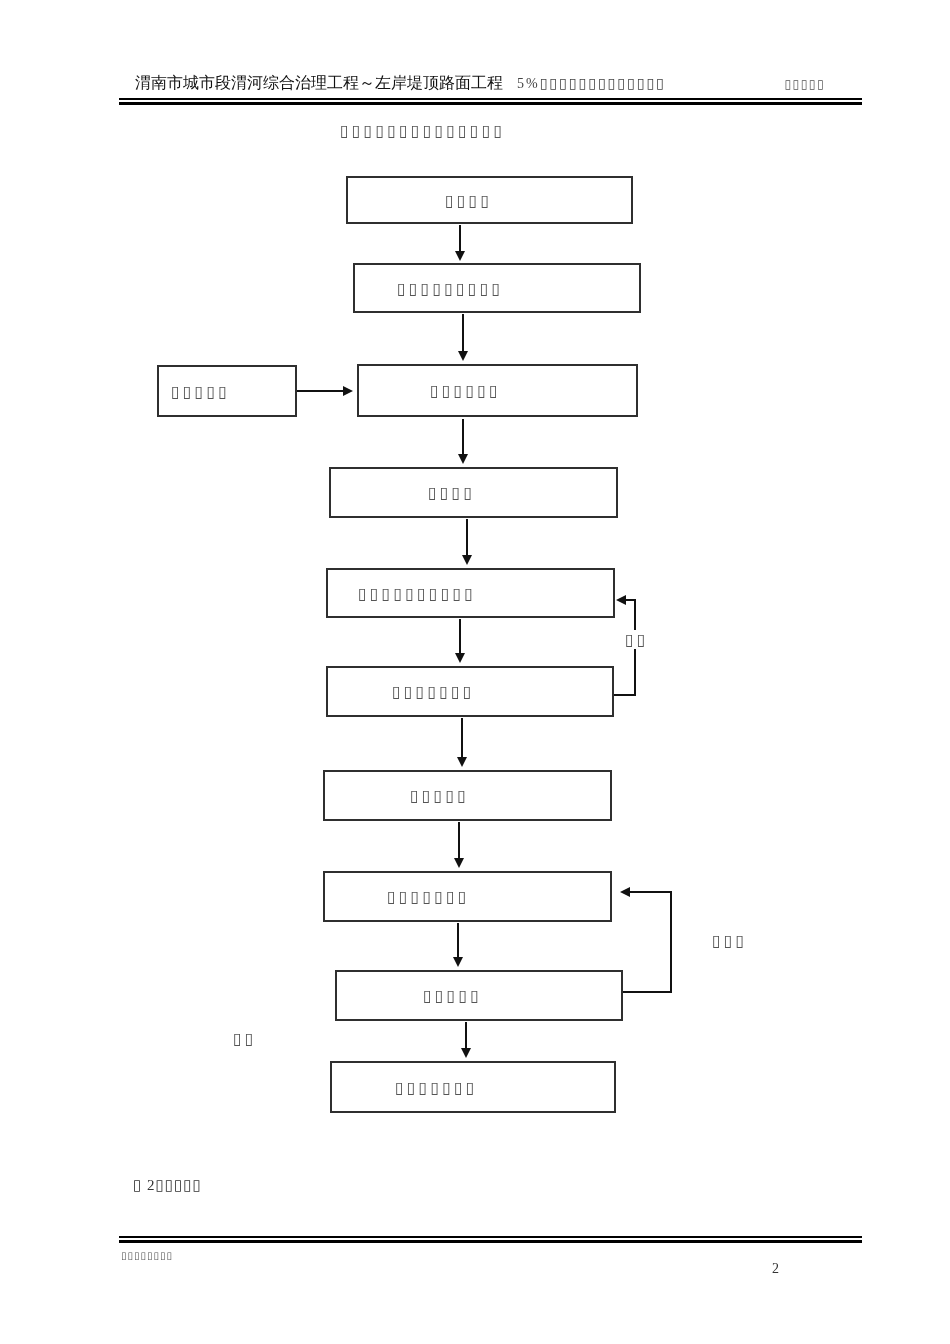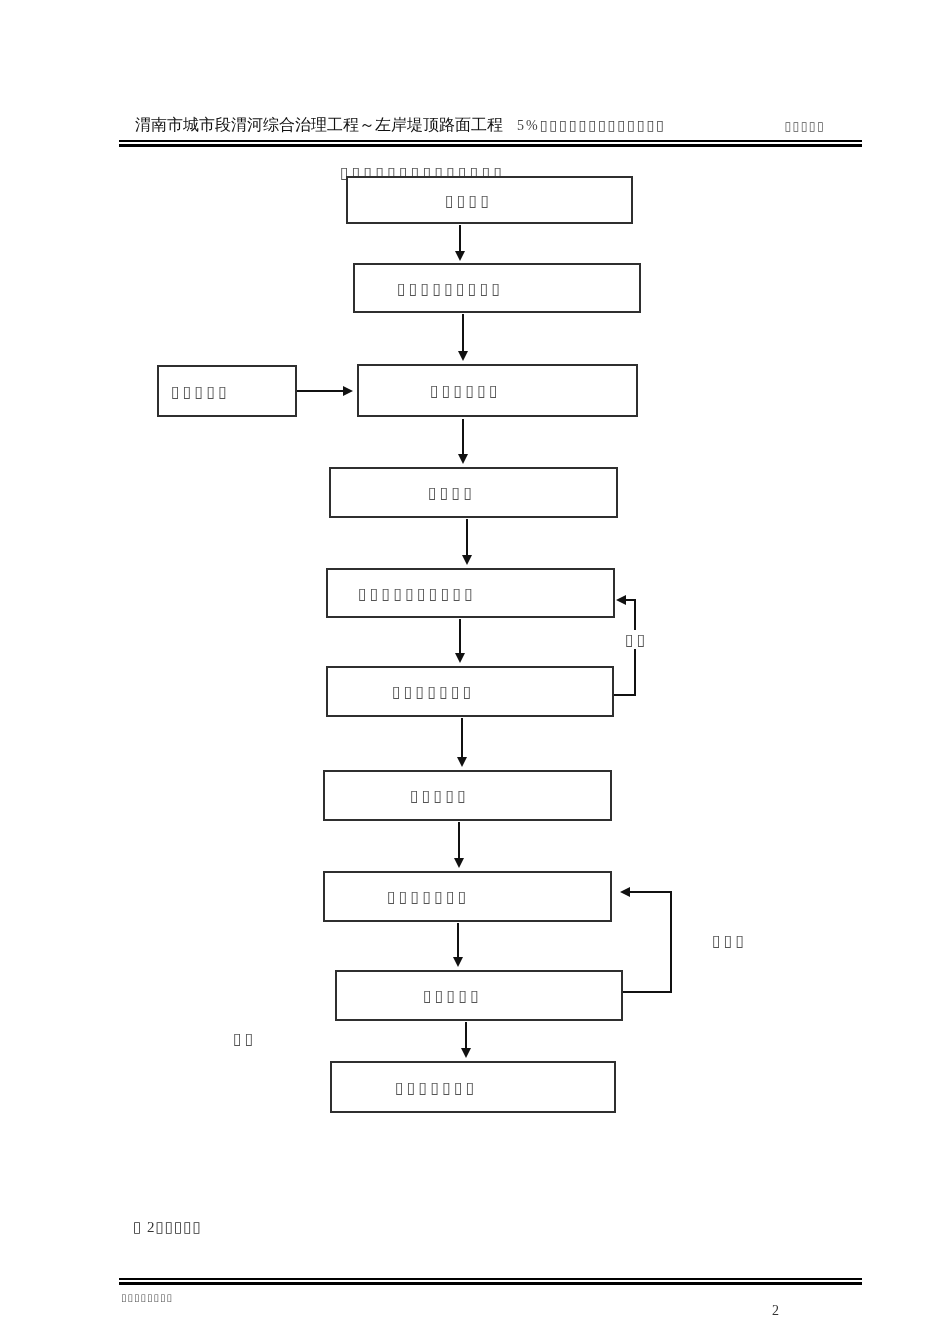--- a/index.html
+++ b/index.html
@@ -1,18 +1,18 @@
 <!DOCTYPE html>
 <html><head>
 <meta charset="utf-8">
 <style>
   html,body{margin:0;padding:0;background:#fff;}
   .page{position:relative;width:950px;height:1344px;background:#fff;overflow:hidden;
         font-family:"DejaVu Sans",sans-serif;color:#222;}
-  .abs{position:absolute;margin-top:42px;}
+  .abs{position:absolute;}
 
   
   .header{left:135px;top:73px;width:690px;display:flex;align-items:baseline;white-space:nowrap;
           font-family:"Liberation Serif","DejaVu Serif","DejaVu Sans",serif;font-size:16px;color:#111;}
   .hmid{margin-left:14px;font-size:14px;letter-spacing:2px;color:#444;}
   .hright{margin-left:auto;font-size:12px;letter-spacing:1.5px;color:#555;}
   .rule-double{border-top:2px solid #000;border-bottom:3px solid #000;height:7px;box-sizing:border-box;}
   .hr-top{left:119px;top:98px;width:743px;}
   .hr-bot{left:119px;top:1236px;width:743px;}
   .footer-text{left:121px;top:1250px;font-size:10px;letter-spacing:1px;color:#555;white-space:nowrap;}

